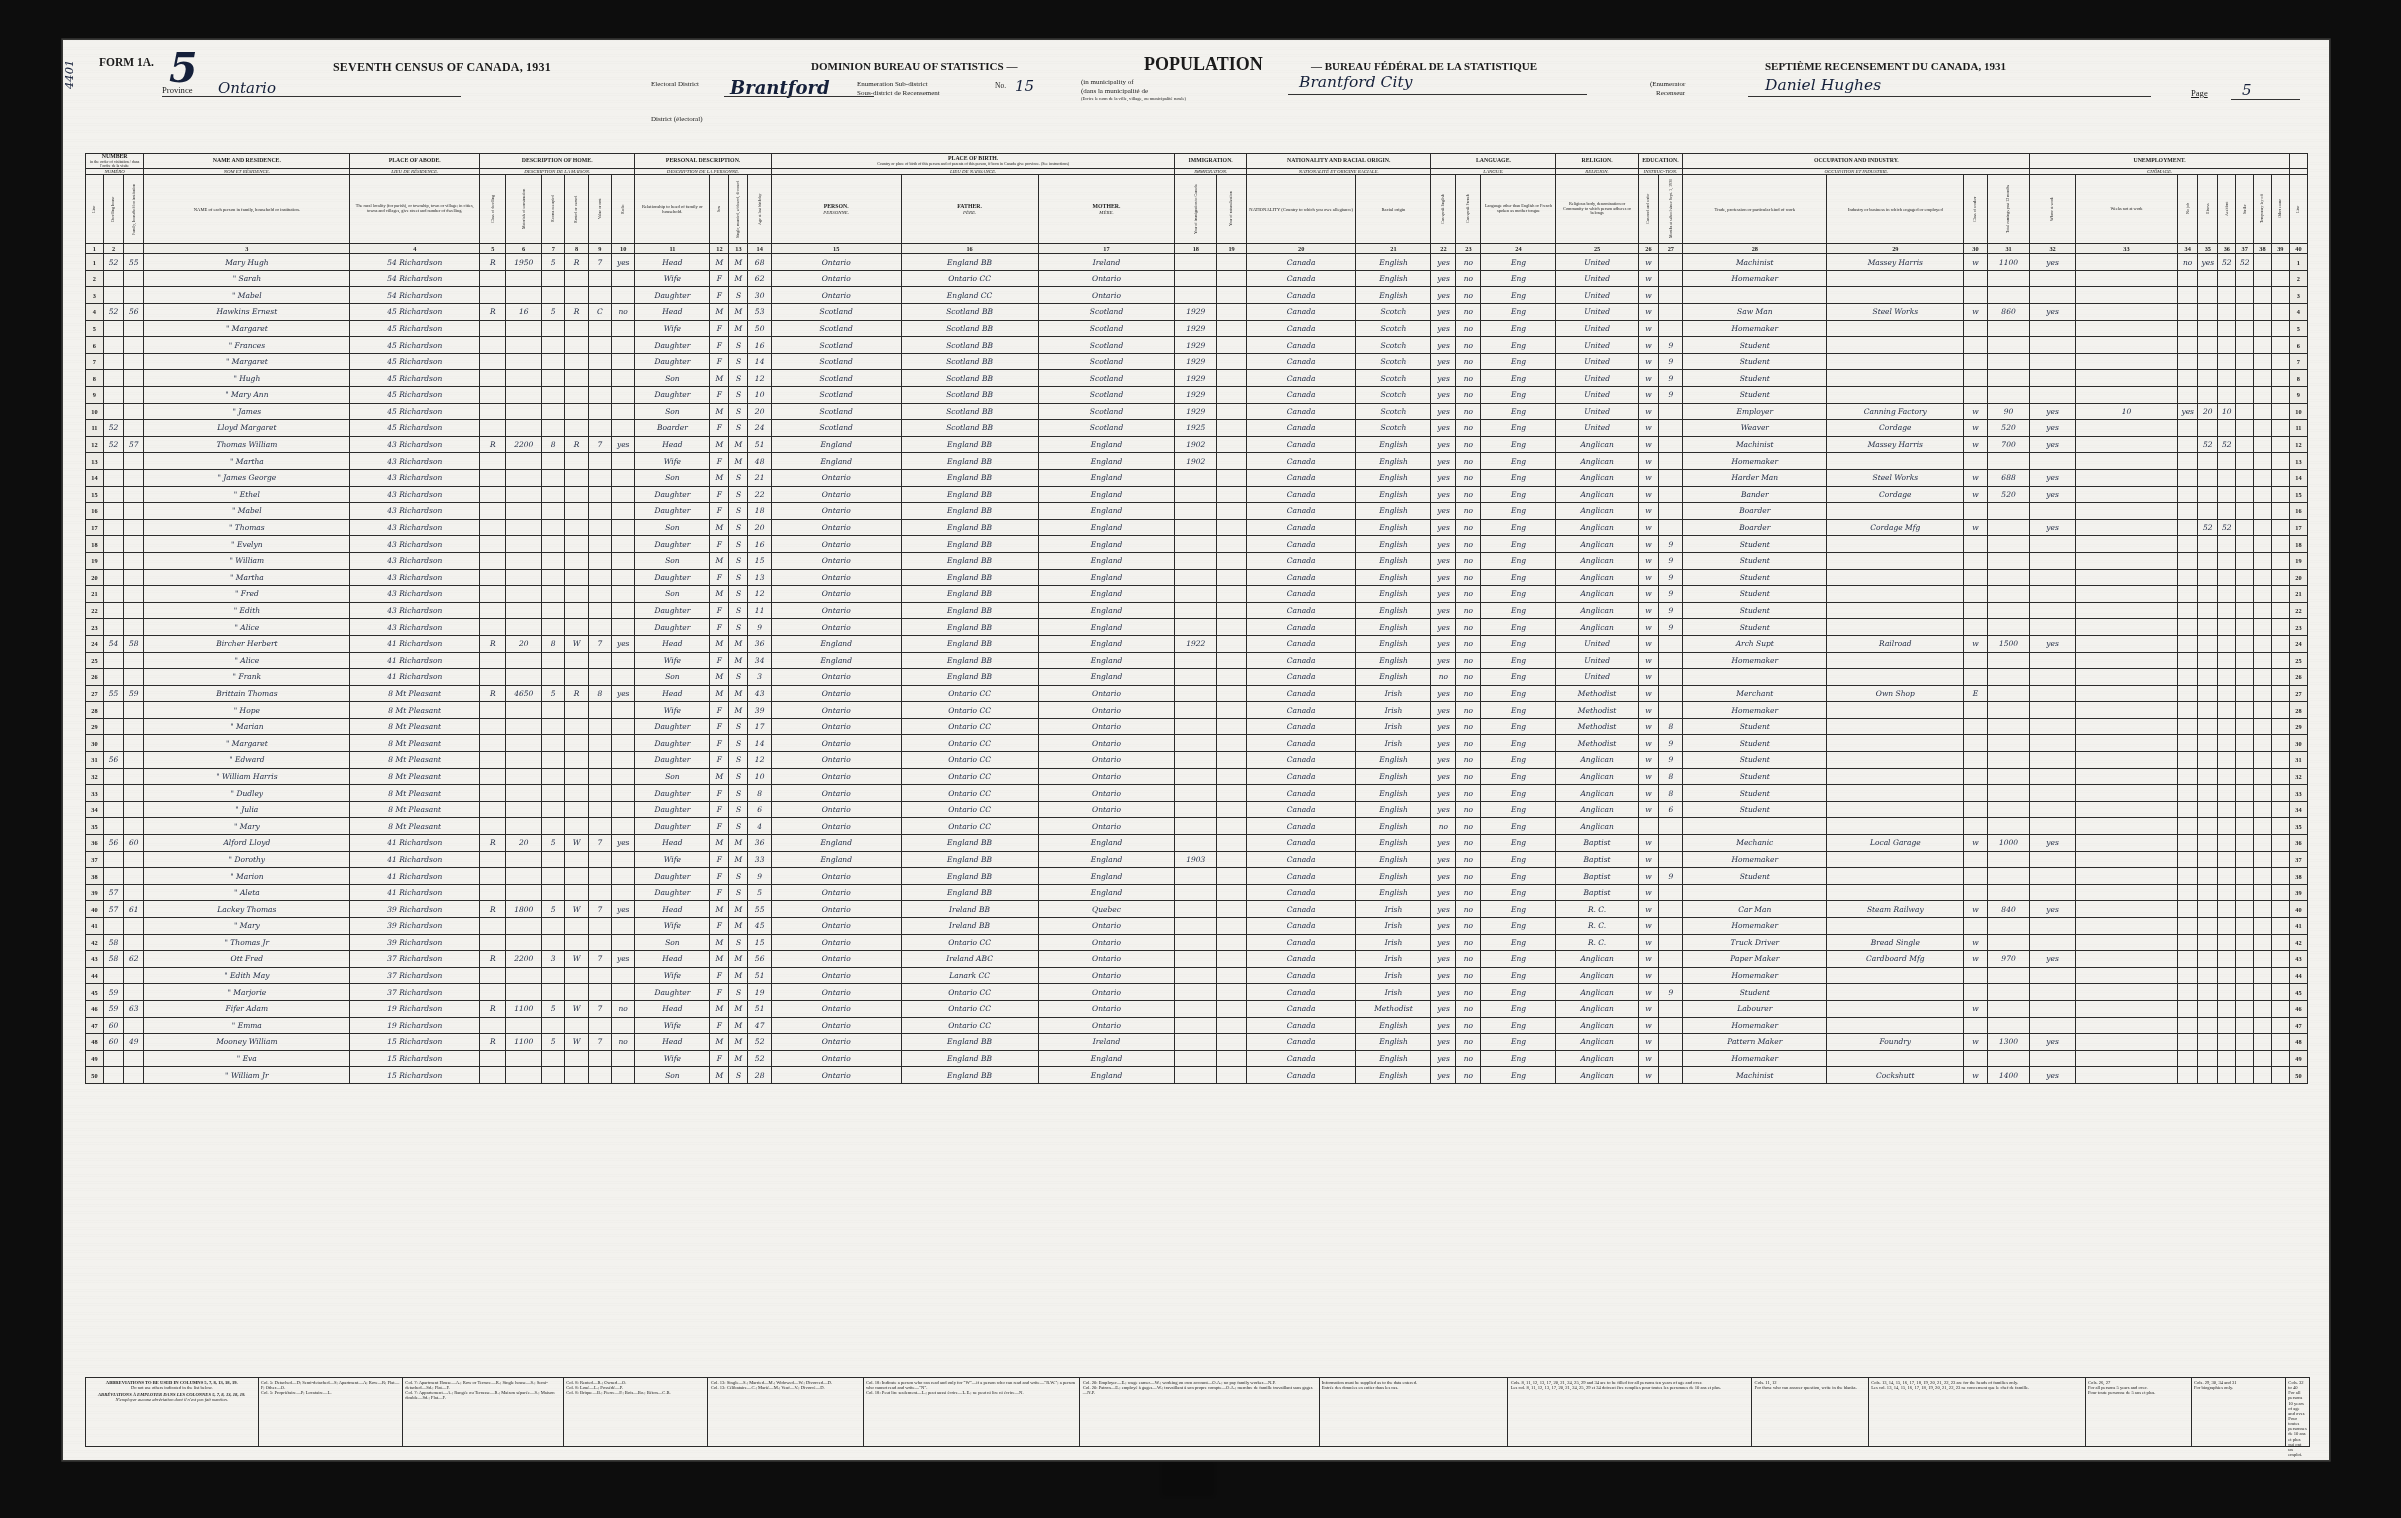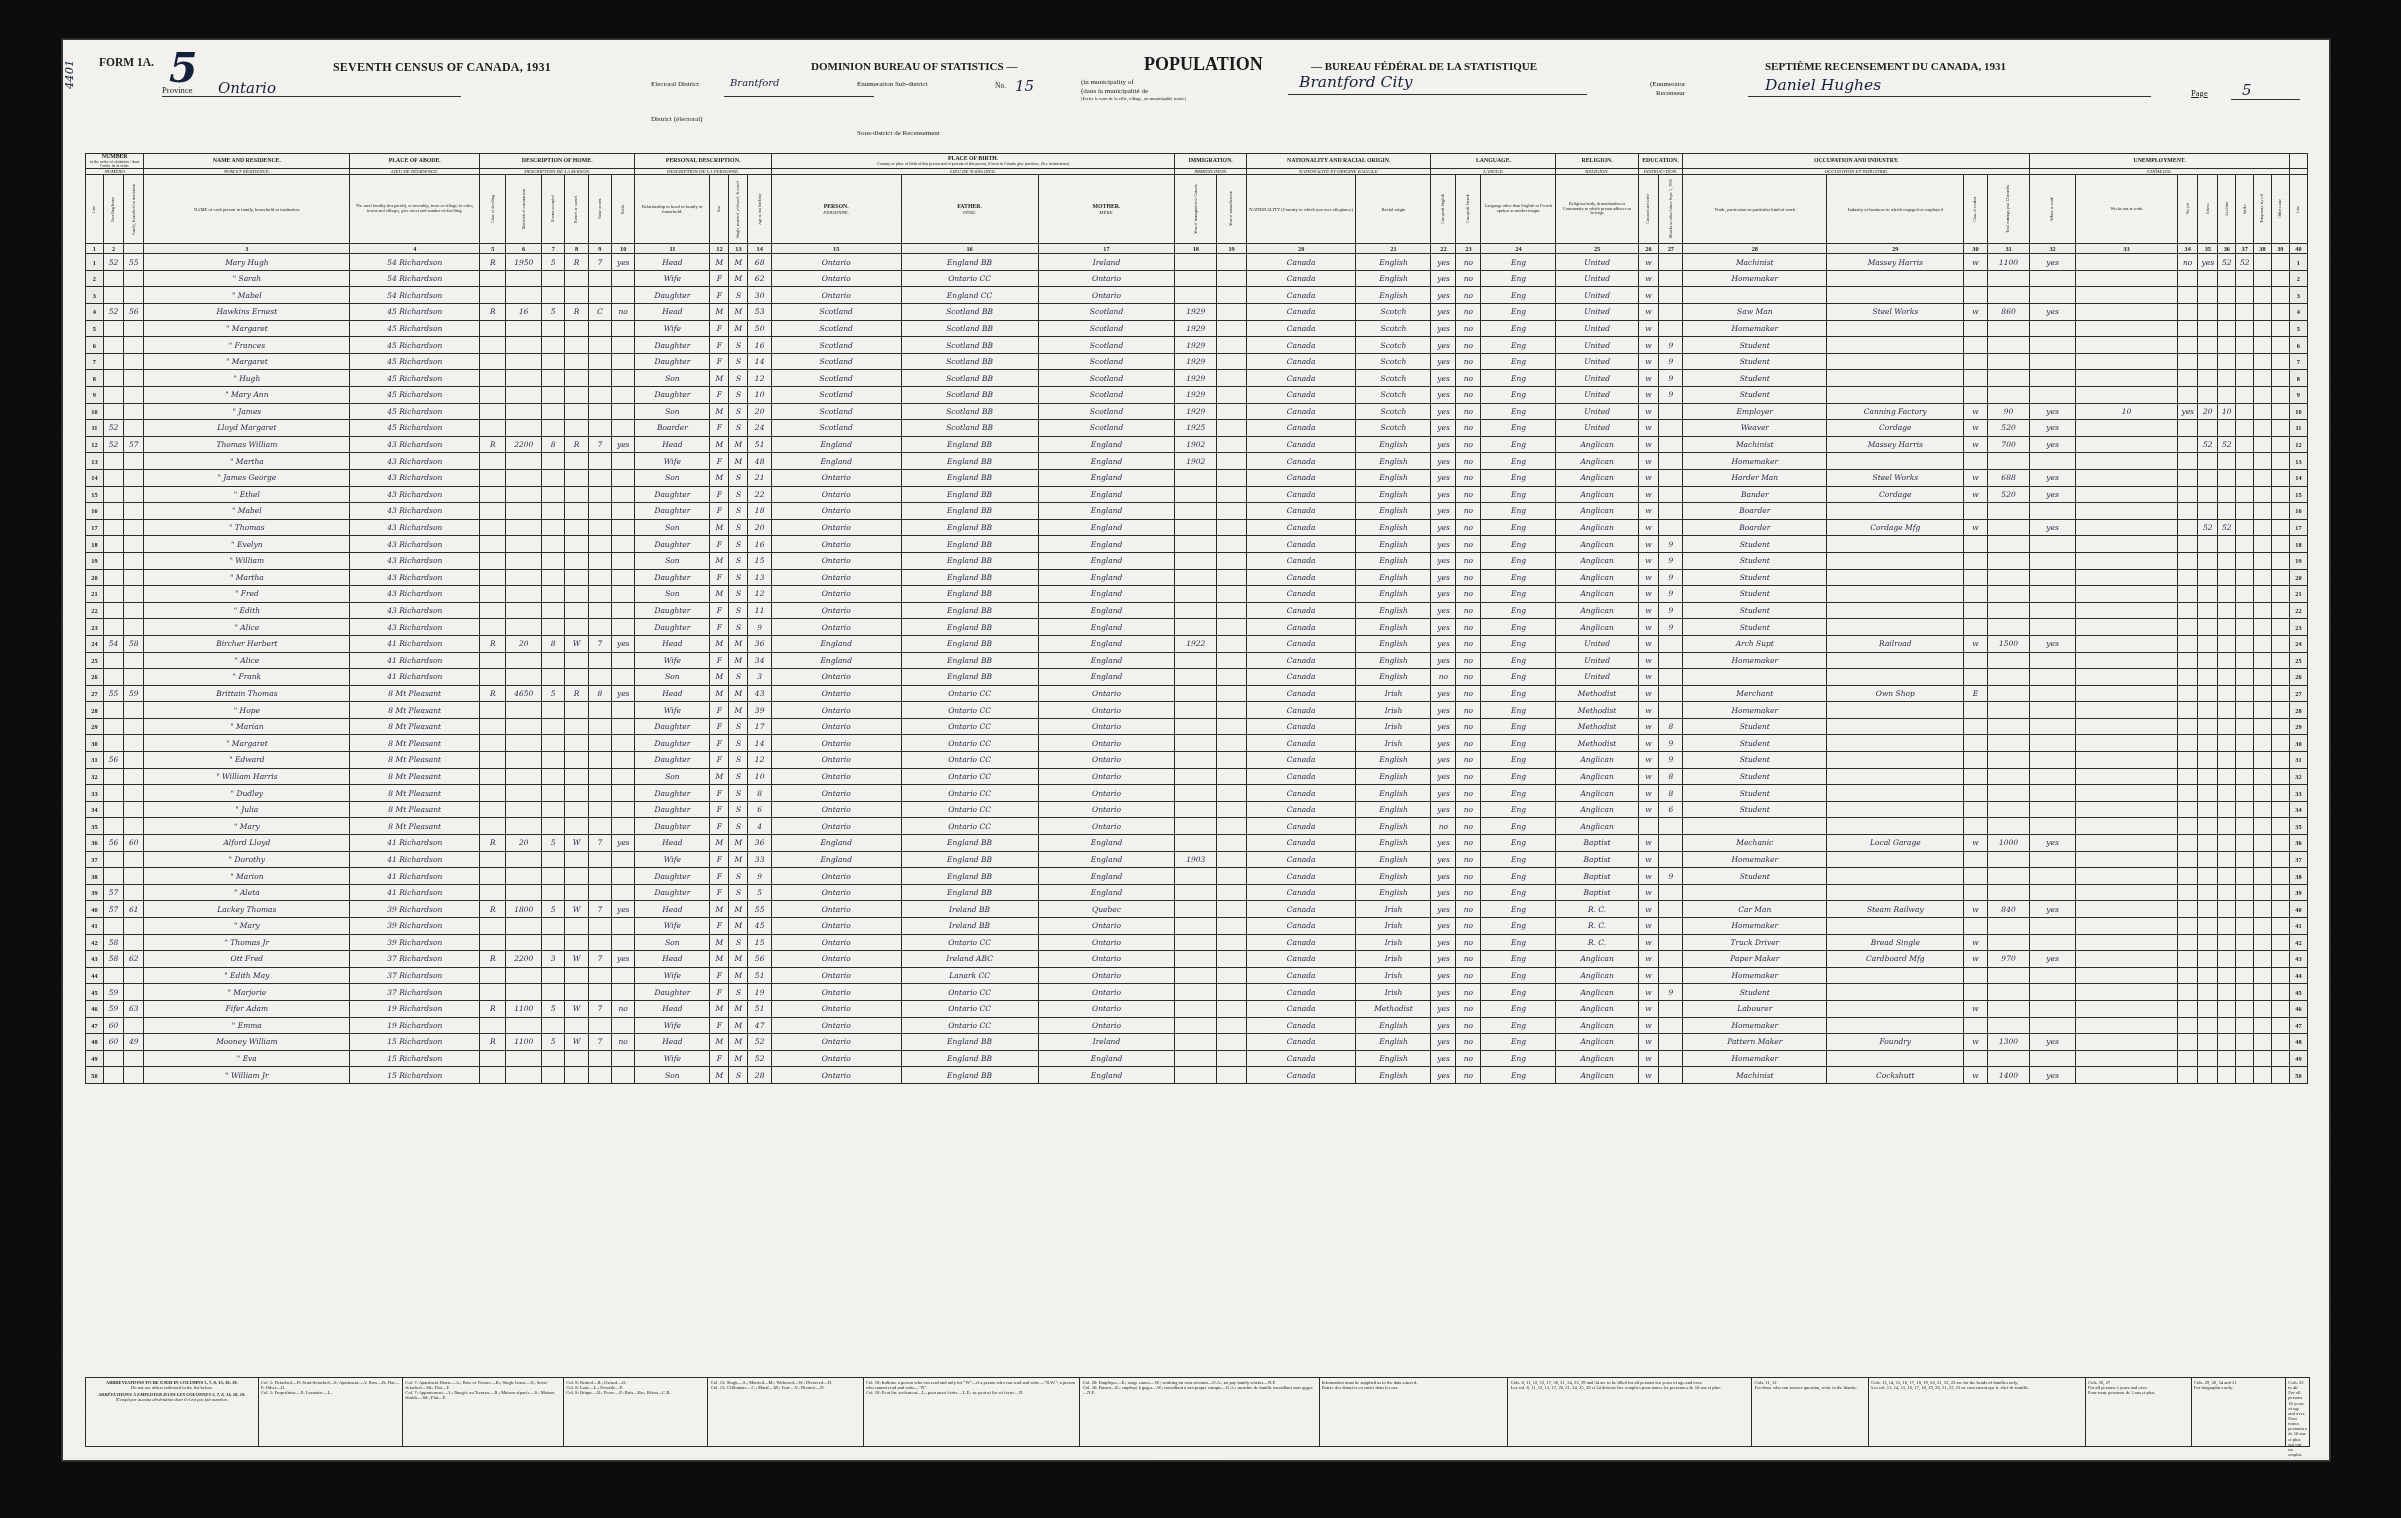--- a/index.html
+++ b/index.html
@@ -66,25 +66,25 @@
       <div class="hd b" style="left:1081px;top:14px;font-size:18px;">POPULATION</div>
       <div class="hd b" style="left:1248px;top:19.6px;font-size:11px;">— BUREAU FÉDÉRAL DE LA STATISTIQUE</div>
       <div class="hd b" style="left:1702px;top:19.6px;font-size:11px;">SEPTIÈME RECENSEMENT DU CANADA, 1931</div>
 
       <div class="hd" style="left:99px;top:45px;font-size:8.6px;">Province</div>
       <div class="hd script" style="left:155px;top:39px;font-size:15px;">Ontario</div>
       <div class="hd" style="left:99px;top:55px;width:299px;border-bottom:0.6px solid #333;height:0.6px;"></div>
 
       <div class="hd" style="left:588px;top:40px;font-size:7px;">Electoral District</div>
       <div class="hd" style="left:588px;top:49px;font-size:7px;margin-top:26px;">District (électoral)</div>
-      <div class="hd script" style="left:667px;top:37px;font-size:10px;">Brantford</div>
+      <div class="hd script" style="left:667px;top:37px;font-size:18px;font-weight:bold;">Brantford</div>
       <div class="hd" style="left:661px;top:55px;width:150px;border-bottom:0.6px solid #333;height:0.6px;"></div>
 
       <div class="hd" style="left:794px;top:40px;font-size:7px;">Enumeration Sub-district</div>
-      <div class="hd" style="left:794px;top:49px;font-size:7px;margin-top:40px;">Sous-district de Recensement</div>
+      <div class="hd" style="left:794px;top:49px;font-size:7px;">Sous-district de Recensement</div>
       <div class="hd" style="left:932px;top:41px;font-size:7.5px;">No.</div>
       <div class="hd script" style="left:952px;top:37px;font-size:15px;">15</div>
 
       <div class="hd" style="left:1018px;top:38px;font-size:7px;">(in municipality of</div>
       <div class="hd" style="left:1018px;top:47px;font-size:7px;text-align:right;">(dans la municipalité de</div>
       <div class="hd" style="left:1018px;top:56px;font-size:4.6px;">(Ecrire le nom de la ville, village, ou municipalité rurale)</div>
       <div class="hd script" style="left:1236px;top:33px;font-size:15.5px;">Brantford City</div>
       <div class="hd" style="left:1225px;top:53px;width:299px;border-bottom:0.6px solid #333;height:0.6px;"></div>
 
       <div class="hd" style="left:1587px;top:40px;font-size:7px;">(Enumerator</div>

